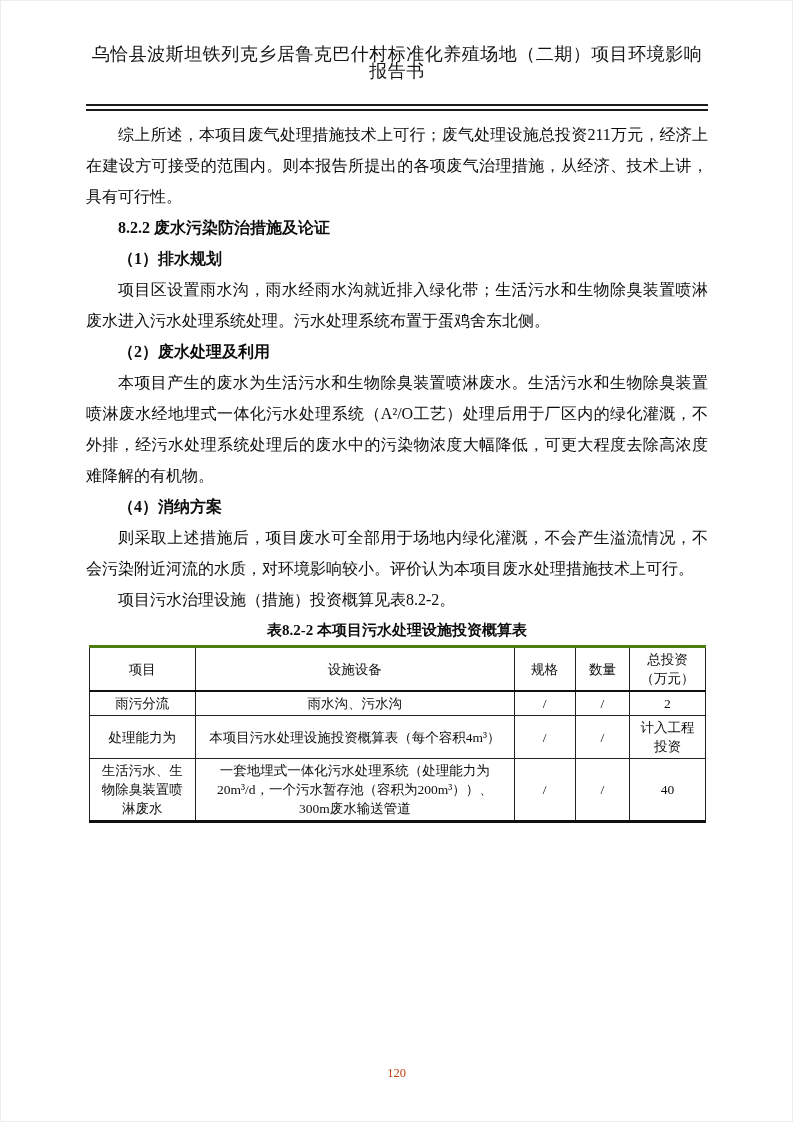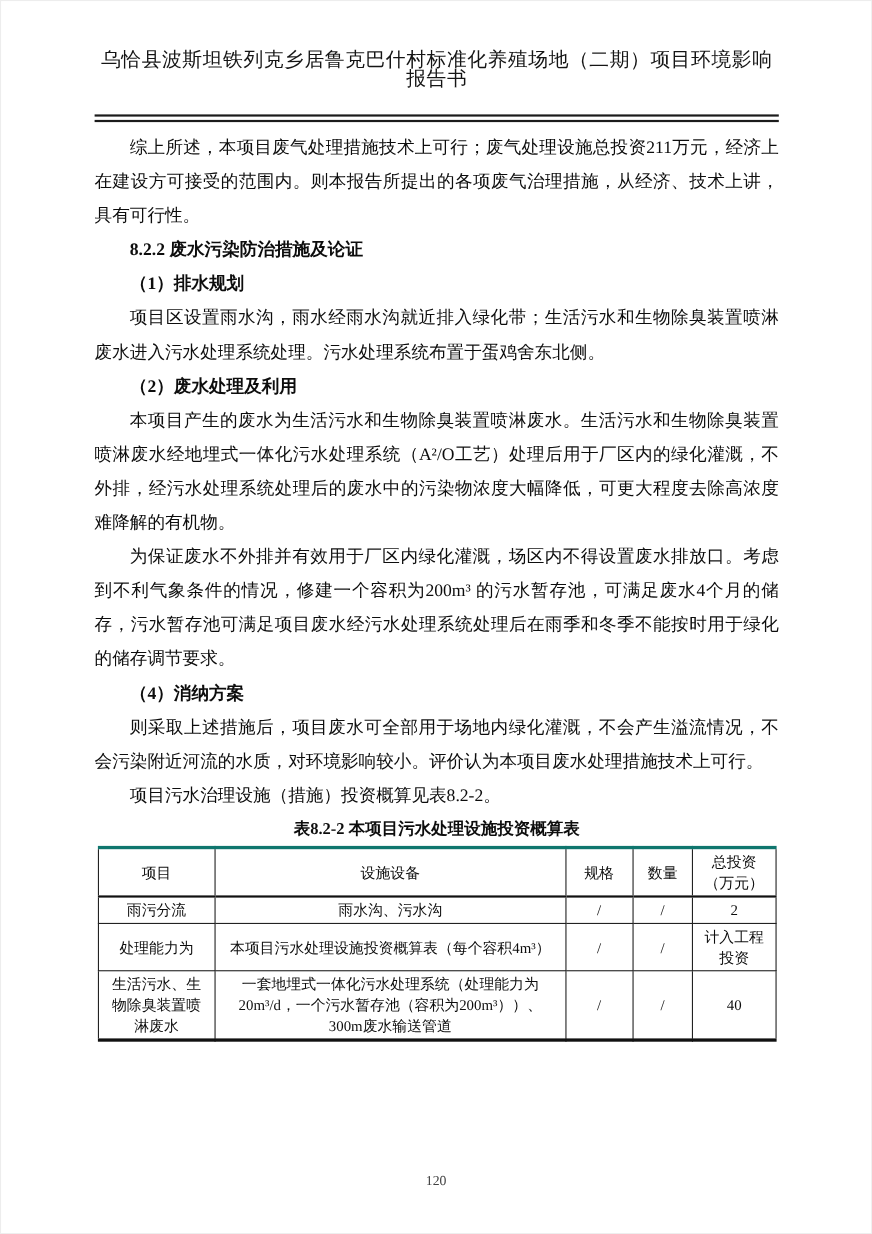--- a/index.html
+++ b/index.html
@@ -42,60 +42,59 @@
     text-align: center;
     font-weight: bold;
     font-size: 15px;
     line-height: 22px;
   }
   table.invest {
     width: 617px;
     margin: 4px auto 0 auto;
     border-collapse: collapse;
     table-layout: fixed;
-    border-top: 3px solid #0f766e;
+    border-top: 3px solid #4d7c0f;
     border-bottom: 3px solid #111;
   }
   table.invest th, table.invest td {
     border: 1px solid #222;
     font-size: 13.5px;
     line-height: 19px;
     font-weight: normal;
     text-align: center;
     vertical-align: middle;
     padding: 2px 3px;
     white-space: pre-line;
     overflow: hidden;
   }
   table.invest thead th { border-bottom: 2px solid #111; }
   .page-number {
     position: absolute;
     left: 0; right: 0;
     bottom: 40px;
     text-align: center;
     font-size: 12.5px;
-    color: #404040;
+    color: #c2410c;
   }
 </style>
 </head>
 <body>
 
 <div class="page">
 
   <div class="doc-header">乌恰县波斯坦铁列克乡居鲁克巴什村标准化养殖场地（二期）项目环境影响报告书</div>
   <div class="header-rule"></div>
 
   <div class="body-text">
     <div class="para">综上所述，本项目废气处理措施技术上可行；废气处理设施总投资211万元，经济上在建设方可接受的范围内。则本报告所提出的各项废气治理措施，从经济、技术上讲，具有可行性。</div>
     <div class="heading2">8.2.2 废水污染防治措施及论证</div>
     <div class="heading3">（1）排水规划</div>
     <div class="para">项目区设置雨水沟，雨水经雨水沟就近排入绿化带；生活污水和生物除臭装置喷淋废水进入污水处理系统处理。污水处理系统布置于蛋鸡舍东北侧。</div>
     <div class="heading3">（2）废水处理及利用</div>
     <div class="para">本项目产生的废水为生活污水和生物除臭装置喷淋废水。生活污水和生物除臭装置喷淋废水经地埋式一体化污水处理系统（A²/O工艺）处理后用于厂区内的绿化灌溉，不外排，经污水处理系统处理后的废水中的污染物浓度大幅降低，可更大程度去除高浓度难降解的有机物。</div>
-    <div class="para">为保证废水不外排并有效用于厂区内绿化灌溉，场区内不得设置废水排放口。考虑到不利气象条件的情况，修建一个容积为200m³ 的污水暂存池，可满足废水4个月的储存，污水暂存池可满足项目废水经污水处理系统处理后在雨季和冬季不能按时用于绿化的储存调节要求。</div>
     <div class="heading3">（4）消纳方案</div>
     <div class="para">则采取上述措施后，项目废水可全部用于场地内绿化灌溉，不会产生溢流情况，不会污染附近河流的水质，对环境影响较小。评价认为本项目废水处理措施技术上可行。</div>
     <div class="para">项目污水治理设施（措施）投资概算见表8.2-2。</div>
   </div>
 
   <div class="tbl-title">表8.2-2 本项目污水处理设施投资概算表</div>
 
   <table class="invest">
     <colgroup>
       <col style="width:17.3%">

